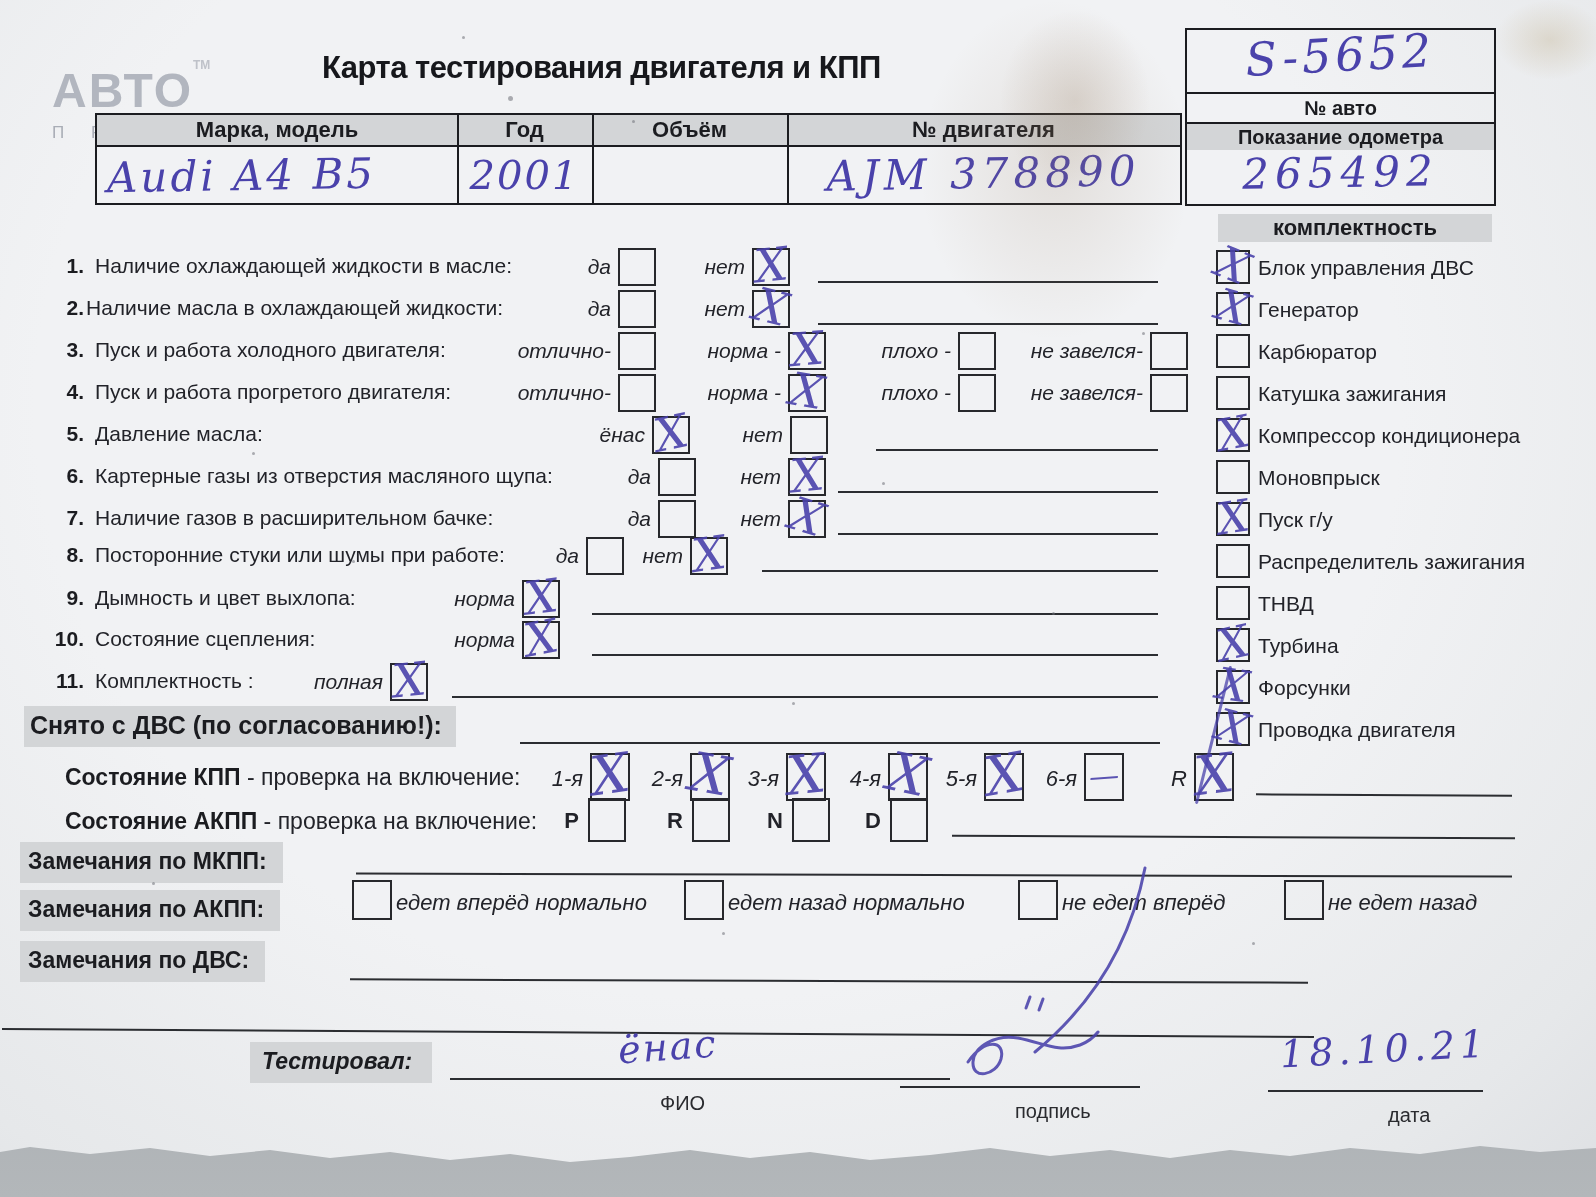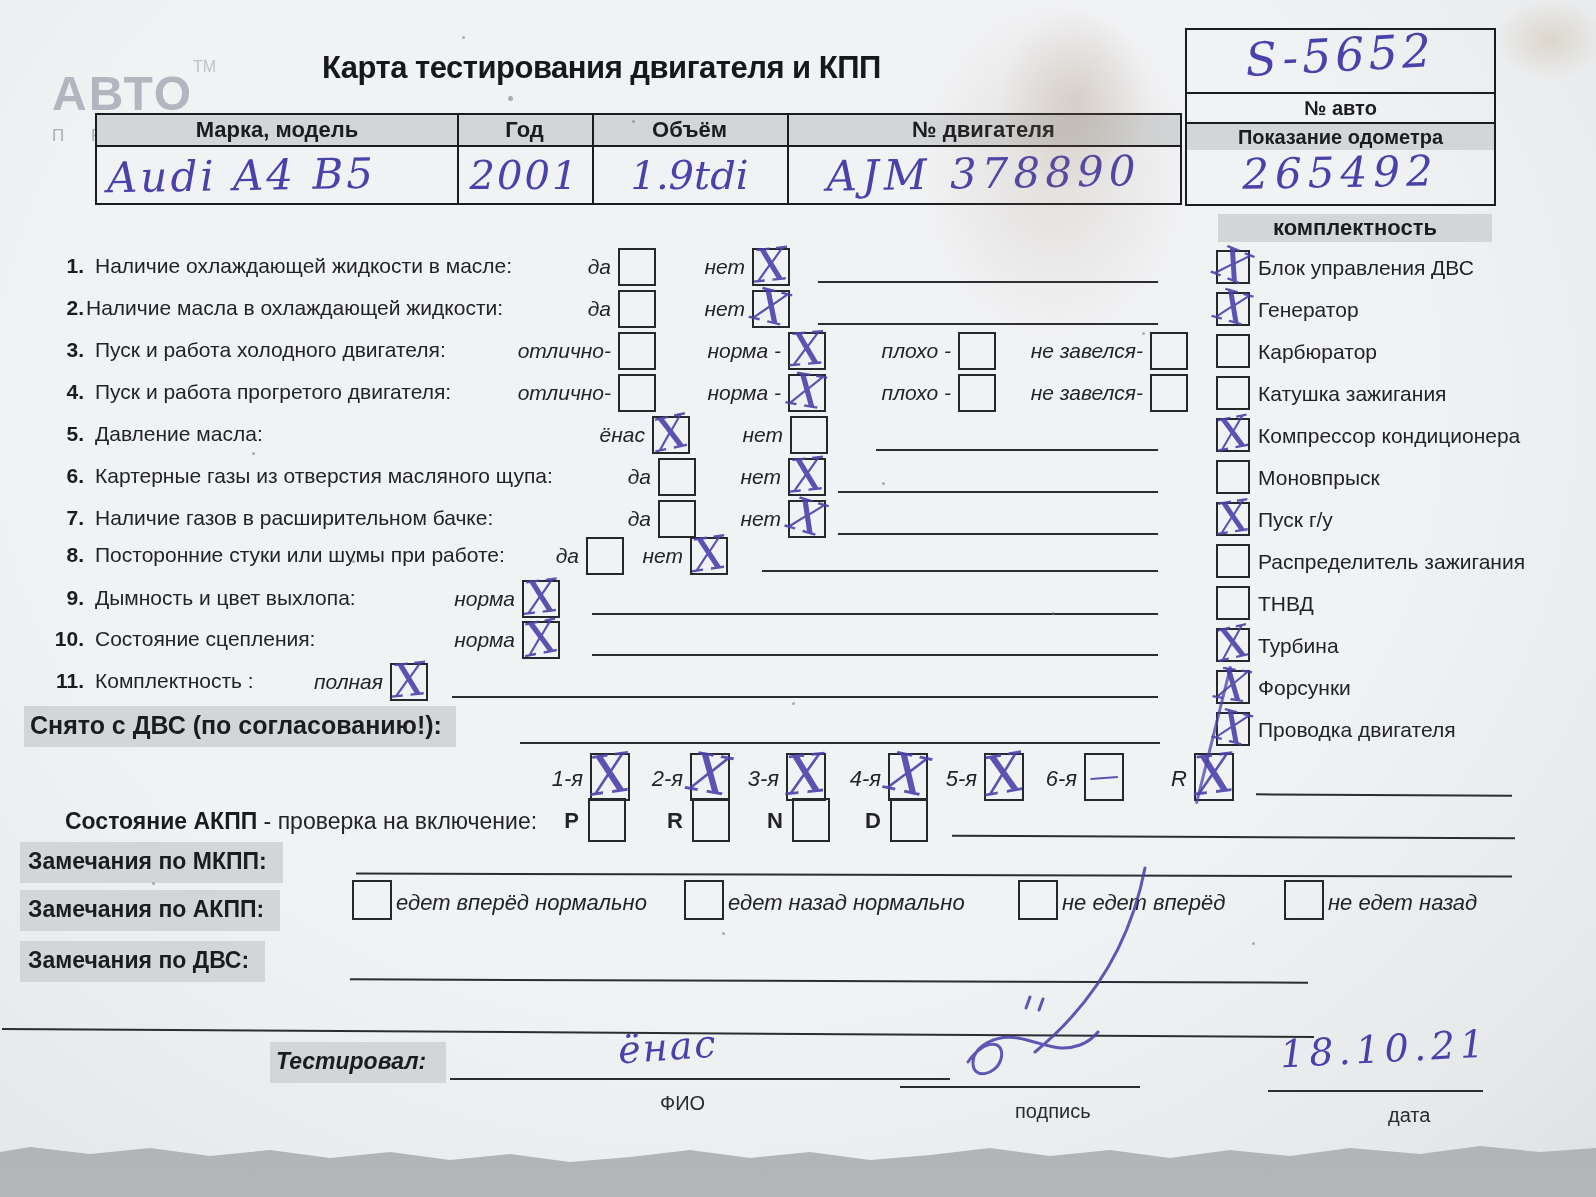--- a/index.html
+++ b/index.html
@@ -27,21 +27,21 @@
   .mark{
     position:absolute;left:50%;top:50%;
     font-family:"DejaVu Serif",serif;font-style:italic;font-weight:400;
     color:#4a42ab;opacity:.9;pointer-events:none;white-space:nowrap;
   }
   .opt-label{position:absolute;transform:translateX(-100%);white-space:nowrap;}
   .logo-brand{
     font-weight:700;font-size:48px;letter-spacing:2px;color:#b2b6bf;line-height:1;
   }
   .logo-sub{font-size:17px;letter-spacing:11px;color:#a9adb6;font-weight:400;}
-  .logo-tm{font-size:16px;color:#bfc2c9;font-weight:400;}
+  .logo-tm{font-size:12px;color:#bfc2c9;font-weight:700;}
   .title{font-weight:700;font-size:31px;color:#17181c;letter-spacing:-0.5px;white-space:nowrap;}
   .hdr-cell{display:flex;align-items:center;justify-content:center;font-weight:700;font-size:22px;color:#1b1c20;}
   .vline{position:absolute;width:2px;background:#1b1c20;top:0;bottom:0;}
   .section-label{font-weight:700;font-size:23px;color:#1b1c20;white-space:nowrap;}
   .q-text{font-size:21px;color:#222329;white-space:nowrap;}
   .q-num{font-weight:700;font-size:21px;color:#1b1c20;text-align:right;width:36px;display:inline-block;}
   .caption{font-size:20px;color:#2a2b2f;}
   .speck,.speck2{position:absolute;width:3px;height:3px;border-radius:50%;background:rgba(110,112,118,.55);}
   .smudge{position:absolute;border-radius:50%;pointer-events:none;}
   svg.sig{position:absolute;overflow:visible;}
@@ -70,21 +70,20 @@
       <div class="hdr-cell abs" style="left:0;top:0;width:360px;height:30px;">Марка, модель</div>
       <div class="hdr-cell abs" style="left:360px;top:0;width:135px;height:30px;">Год</div>
       <div class="hdr-cell abs" style="left:495px;top:0;width:195px;height:30px;">Объём</div>
       <div class="hdr-cell abs" style="left:690px;top:0;width:393px;height:30px;">№ двигателя</div>
     </div>
     <div class="vline" style="left:360px;"></div>
     <div class="vline" style="left:495px;"></div>
     <div class="vline" style="left:690px;"></div>
     <div class="abs hand" style="left:10px;top:40px;font-size:42px;letter-spacing:3px;transform:rotate(-1deg);">Audi A4 B5</div>
     <div class="abs hand" style="left:360px;top:40px;width:135px;font-size:40px;text-align:center;letter-spacing:2px;">2001</div>
-    <div class="abs hand" style="left:495px;top:40px;width:195px;font-size:40px;text-align:center;">1.9tdi</div>
     <div class="abs hand" style="left:690px;top:38px;width:393px;font-size:42px;text-align:center;letter-spacing:5px;transform:rotate(-1deg);">AJM 378890</div>
   </div>
 
   <div class="abs gray-bg hdr-cell" style="left:1218px;top:214px;width:274px;height:28px;font-size:22px;">комплектность</div>
   <div id="equipment-items">
       <div class="cb" style="left: 1216px; top: 250px; width: 30px; height: 30px;">
         <span class="mark" style="font-size: 44px; transform: translate(-50%, -54%) rotate(22deg);">X</span>
       </div>
       <span class="abs q-text" style="left: 1258px; top: 256px;">Блок управления ДВС</span>
       <div class="cb" style="left: 1216px; top: 292px; width: 30px; height: 30px;">
@@ -243,20 +242,23 @@
         <div class="cb" style="left: 390px; top: 0px; width: 34px; height: 34px;">
           <span class="mark" style="font-size: 46px; transform: translate(-50%, -54%) rotate(-6deg);">X</span>
         </div>
         <div class="hline" style="left: 452px; top: 33px; width: 706px;"></div>
       </div>
     </div>
 
   <div class="abs section-label gray-bg" style="left:24px;top:706px;padding:5px 14px 7px 6px;font-size:25px;">Снято с ДВС (по согласованию!):</div>
   <div class="hline" style="left:520px;top:742px;width:640px;"></div>
 
+  <div class="abs" style="left:65px;top:764px;">
+    <span class="section-label">Состояние КПП</span><span class="q-text" style="font-size:23px;"> - проверка на включение:</span>
+  </div>
   <div id="kpp-gears">
       <span class="opt-label q-text i" style="left: 583px; top: 766px; font-size: 22px;">1-я</span>
       <div class="cb" style="left: 590px; top: 753px; width: 36px; height: 44px;">
         <span class="mark" style="font-size: 54px; transform: translate(-50%, -54%) rotate(-8deg);">X</span>
       </div>
       <span class="opt-label q-text i" style="left: 683px; top: 766px; font-size: 22px;">2-я</span>
       <div class="cb" style="left: 690px; top: 753px; width: 36px; height: 44px;">
         <span class="mark" style="font-size: 54px; transform: translate(-50%, -54%) rotate(10deg);">X</span>
       </div>
       <span class="opt-label q-text i" style="left: 779px; top: 766px; font-size: 22px;">3-я</span>
@@ -310,21 +312,21 @@
       <span class="abs q-text i" style="left: 1062px; top: 890px; font-size: 22px;">не едет вперёд</span>
       <div class="cb" style="left: 1284px; top: 880px; width: 36px; height: 36px;"></div>
       <span class="abs q-text i" style="left: 1328px; top: 890px; font-size: 22px;">не едет назад</span>
     </div>
 
   <div class="abs section-label gray-bg" style="left:20px;top:941px;padding:6px 16px 8px 8px;">Замечания по ДВС:</div>
   <div class="hline" style="left:350px;top:980px;width:958px;transform:rotate(0.2deg);"></div>
 
   <div class="hline" style="left:2px;top:1028px;width:1312px;transform:rotate(0.35deg);transform-origin:left center;"></div>
 
-  <div class="abs section-label gray-bg i" style="left:250px;top:1042px;padding:6px 20px 8px 6px;margin-left:20px;">Тестировал:</div>
+  <div class="abs section-label gray-bg i" style="left:250px;top:1042px;padding:6px 20px 8px 12px;">Тестировал:</div>
   <div class="abs hand" style="left:618px;top:1028px;font-size:38px;letter-spacing:2px;transform:rotate(-4deg);">ёнас</div>
   <div class="hline" style="left:450px;top:1078px;width:500px;"></div>
   <div class="abs caption" style="left:660px;top:1092px;">ФИО</div>
 
   <div class="hline" style="left:900px;top:1086px;width:240px;"></div>
   <div class="abs caption" style="left:1015px;top:1100px;">подпись</div>
 
   <div class="abs hand" style="left:1280px;top:1030px;font-size:38px;letter-spacing:5px;transform:rotate(-3deg);">18.10.21</div>
   <div class="hline" style="left:1268px;top:1090px;width:215px;"></div>
   <div class="abs caption" style="left:1388px;top:1104px;">дата</div>

